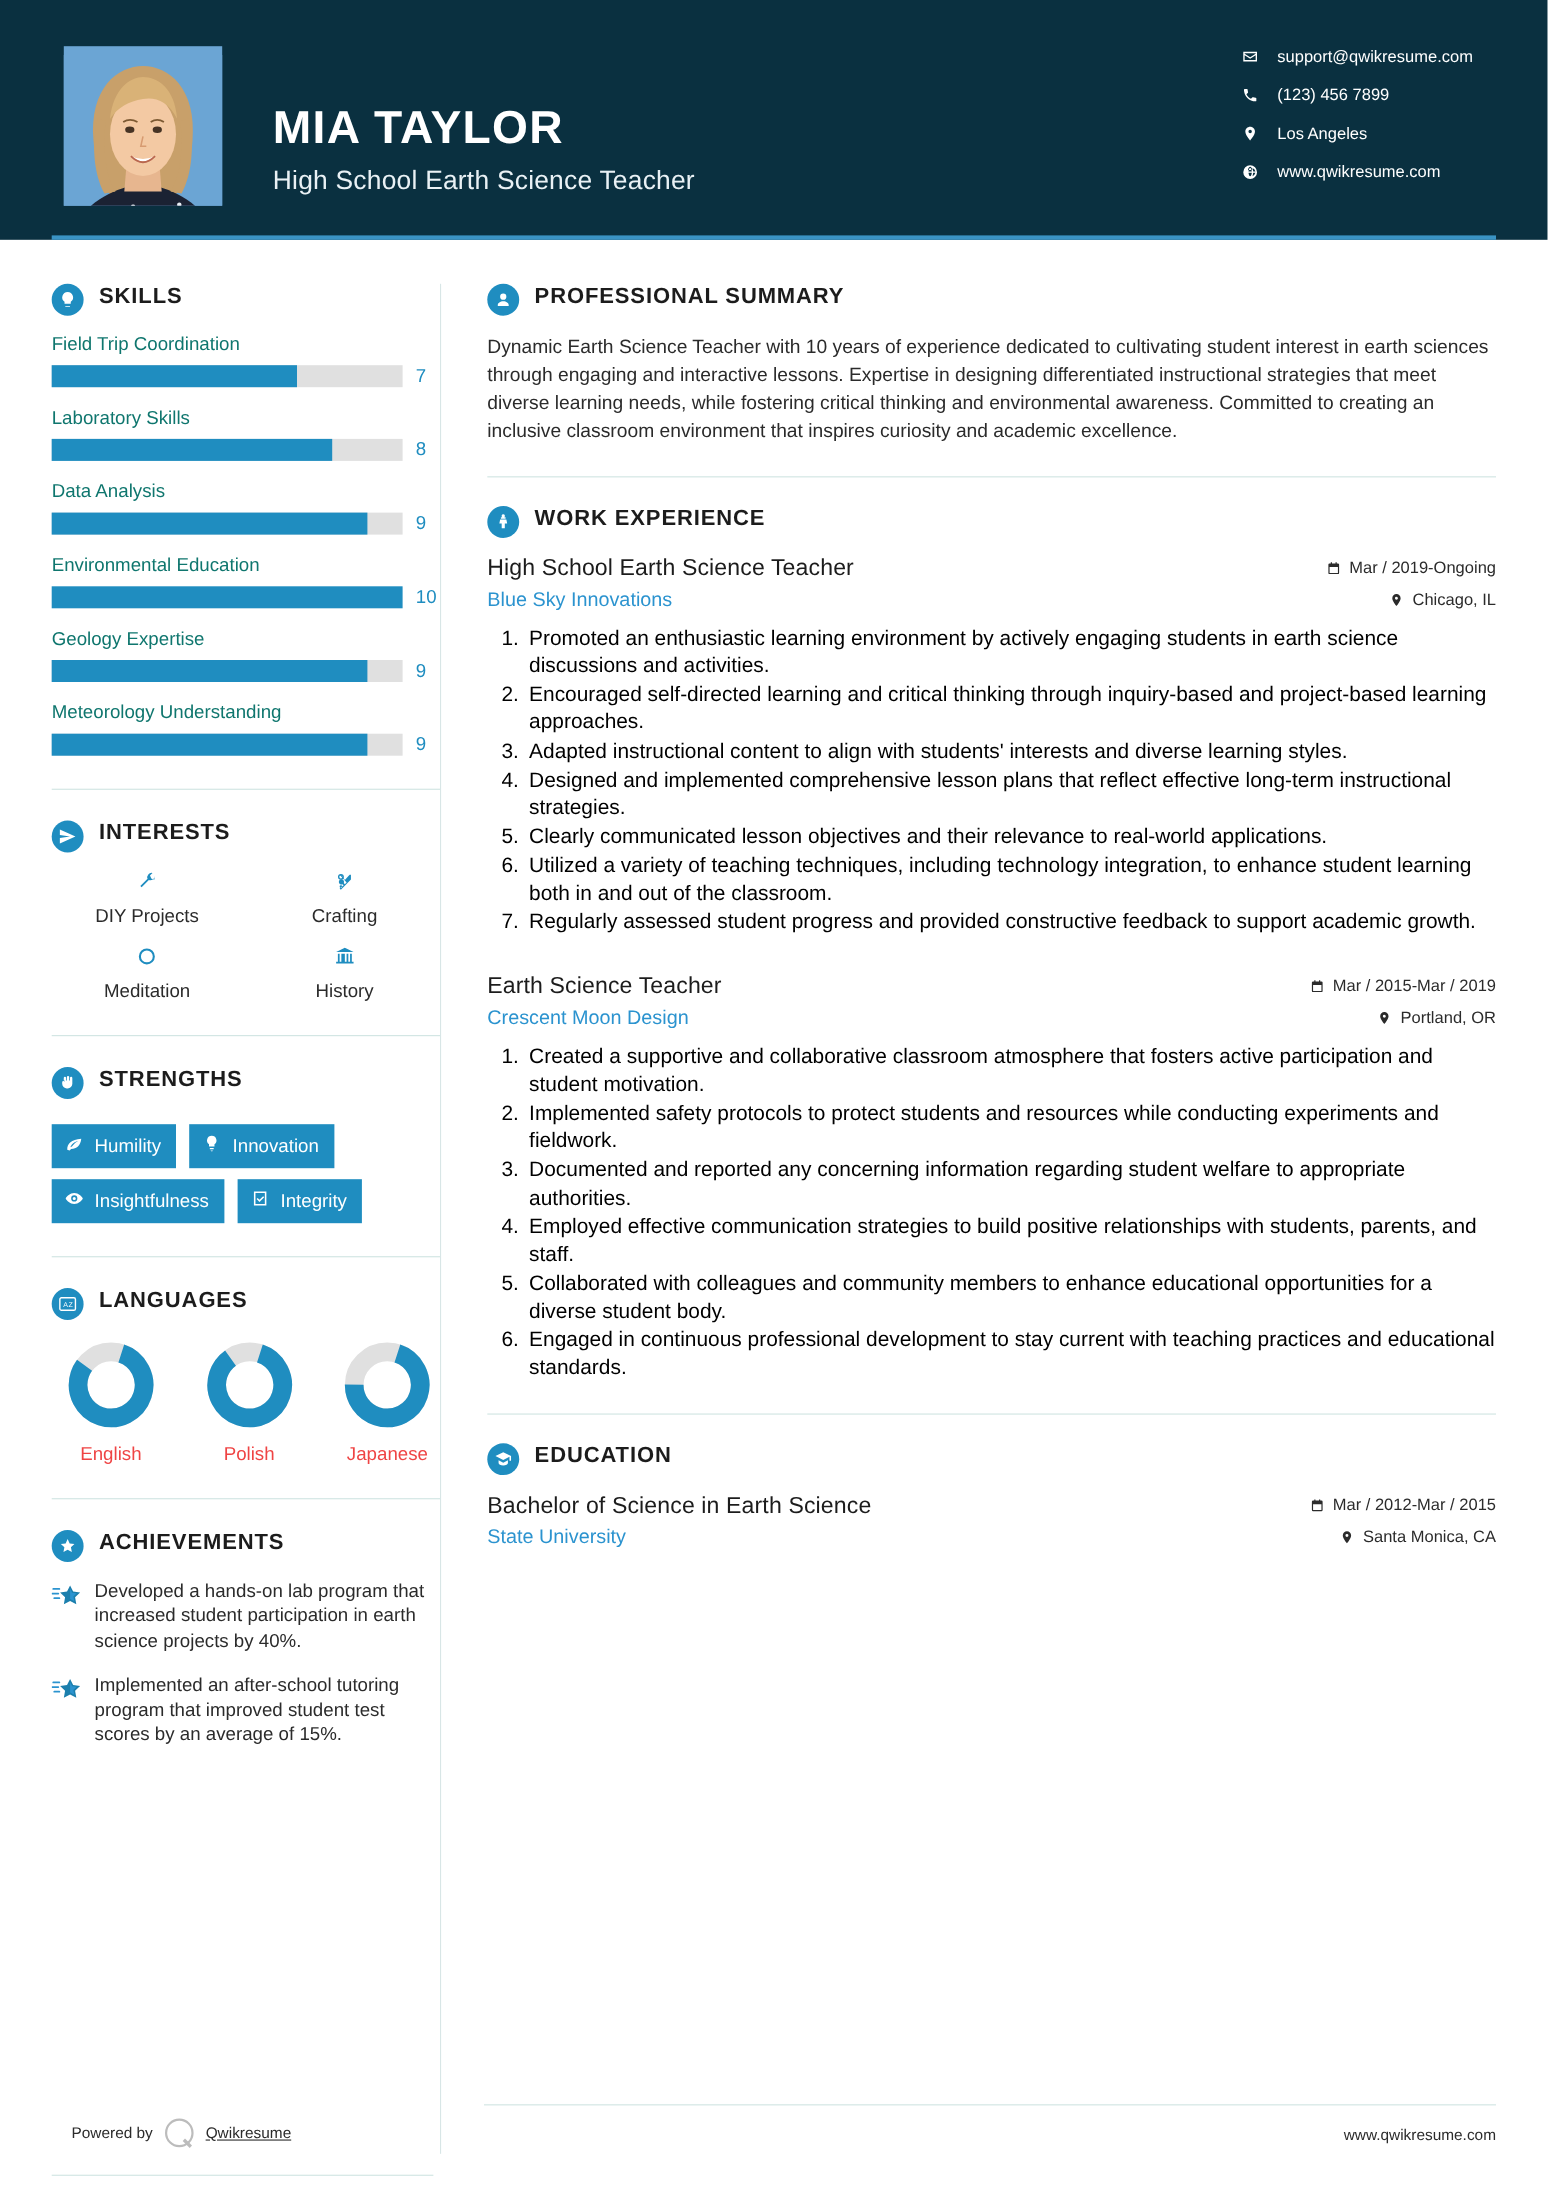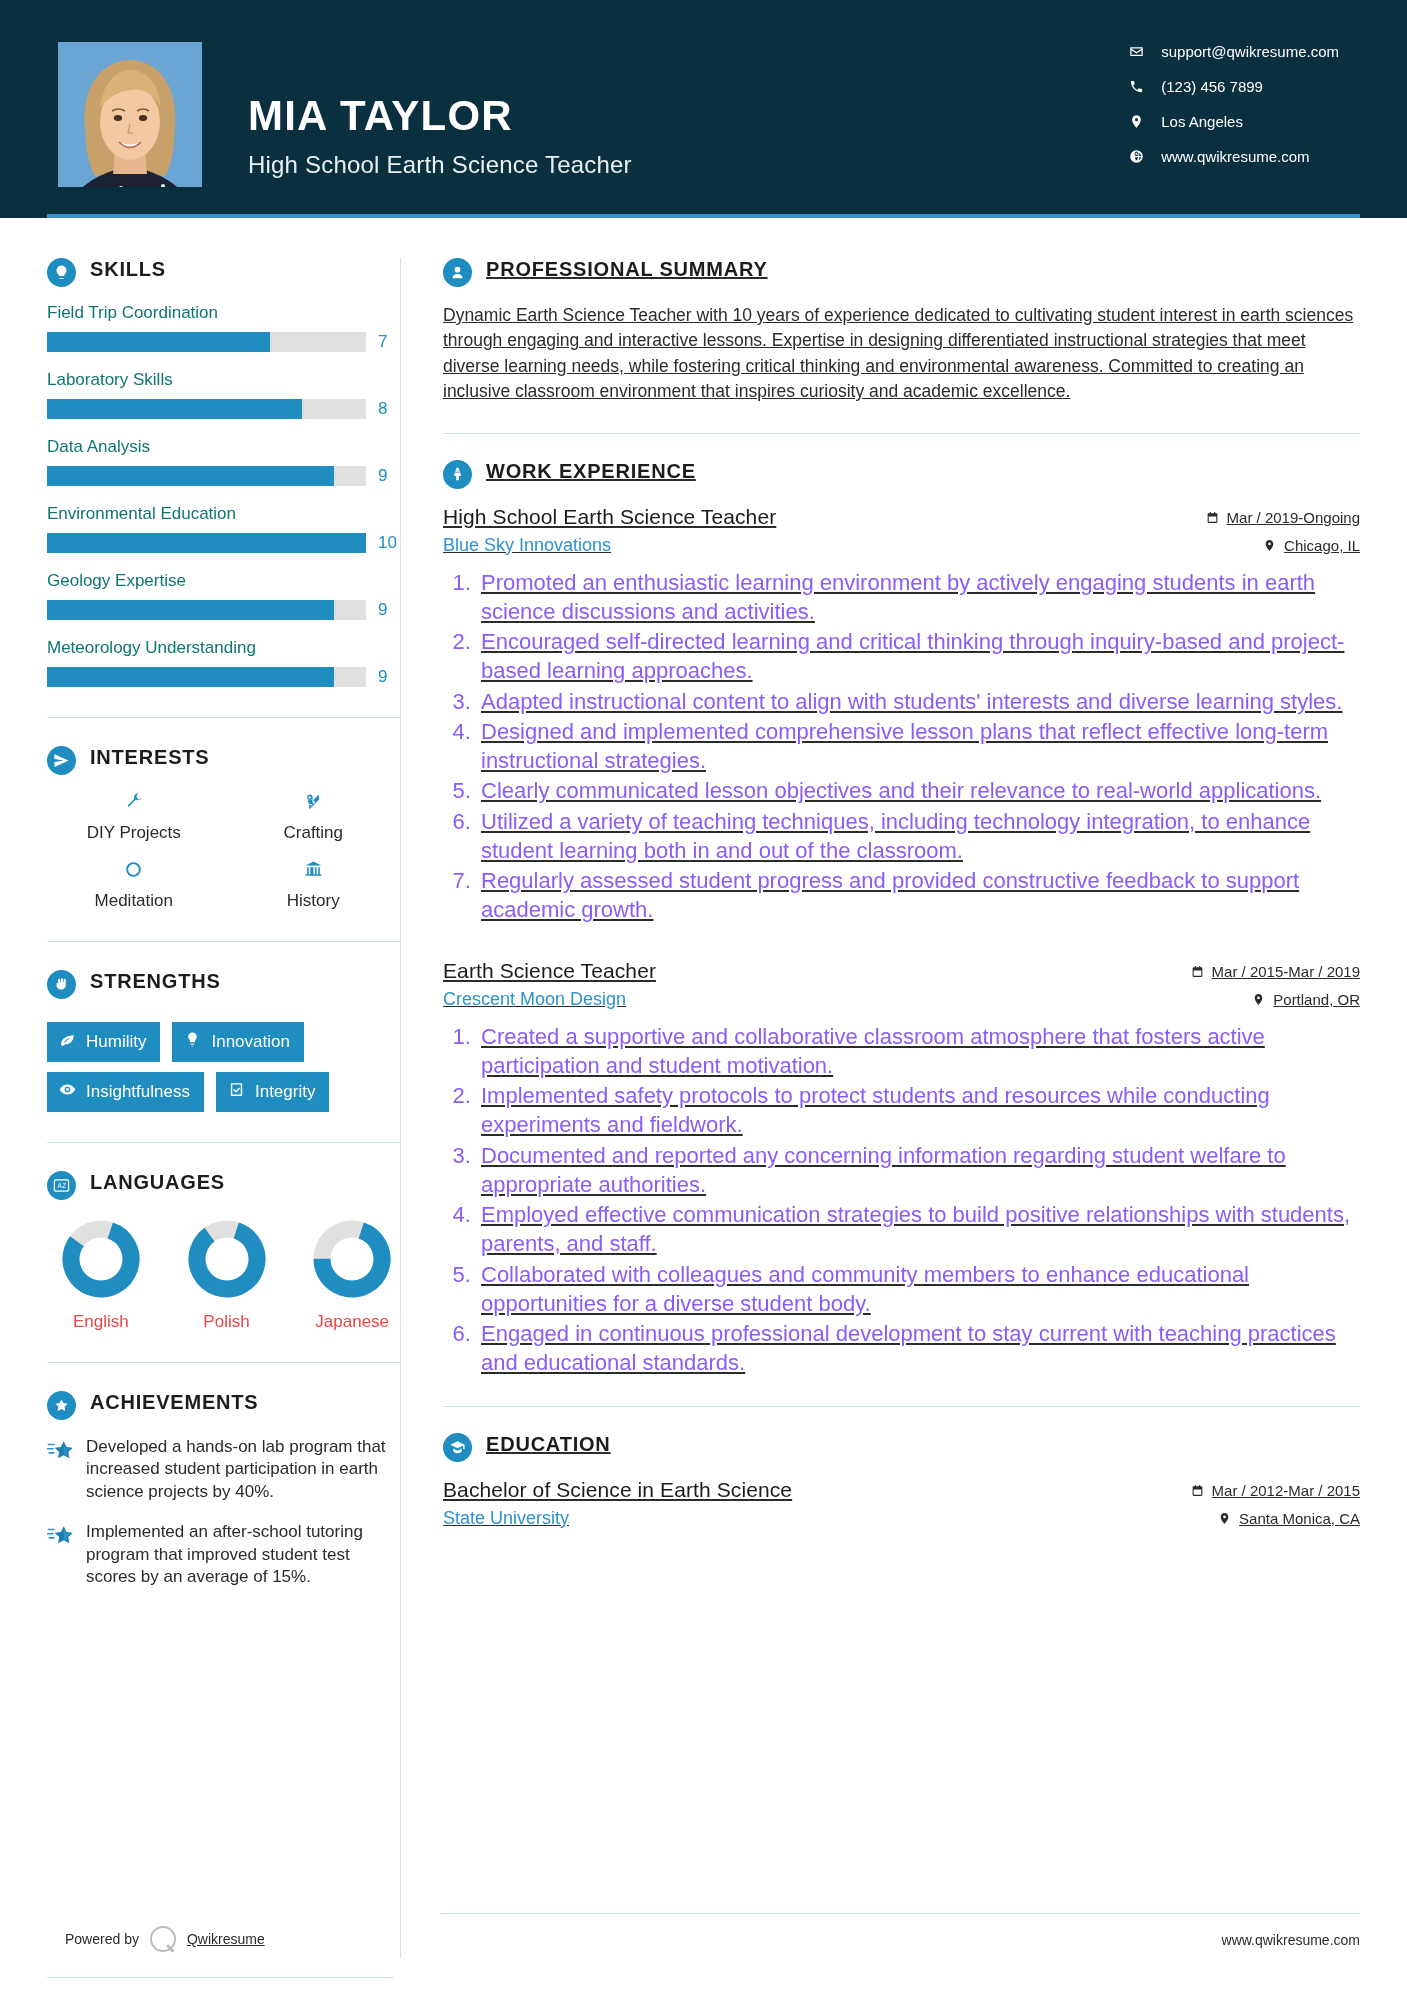--- a/index.html
+++ b/index.html
@@ -93,21 +93,20 @@
   .col-divider {
     width: 1px;
     background: #d8e6e6;
     align-self: stretch;
     margin: 40px 0 0 0;
     min-height: 1700px;
   }
   .col-right {
     flex: 1;
     padding: 40px 47px 0 42px;
-    text-decoration: underline;
   }
 
   
   .sec-head {
     display: flex;
     gap: 14px;
     margin-bottom: 16px;
   }
   .sec-badge {
     width: 29px; height: 29px;
@@ -264,23 +263,23 @@
     margin-top: 6px;
     gap: 12px;
   }
   .job-company {
     font-size: 18px;
     color: #2b93cf;
   }
   .job-bullets {
     margin: 12px 0 0 0;
     padding-left: 34px;
-    font-size: 22px;
+    font-size: 19px;
     line-height: 1.33;
-    color: #8b5cf6;
+    color: #000000;
   }
   .job-bullets li { margin-bottom: 1px; padding-left: 4px; }
   .edu-desc {
     font-size: 17.5px;
     line-height: 1.4;
     color: #2b2b2b;
     margin-top: 12px;
   }
   .job-spacer { height: 30px; }
 

